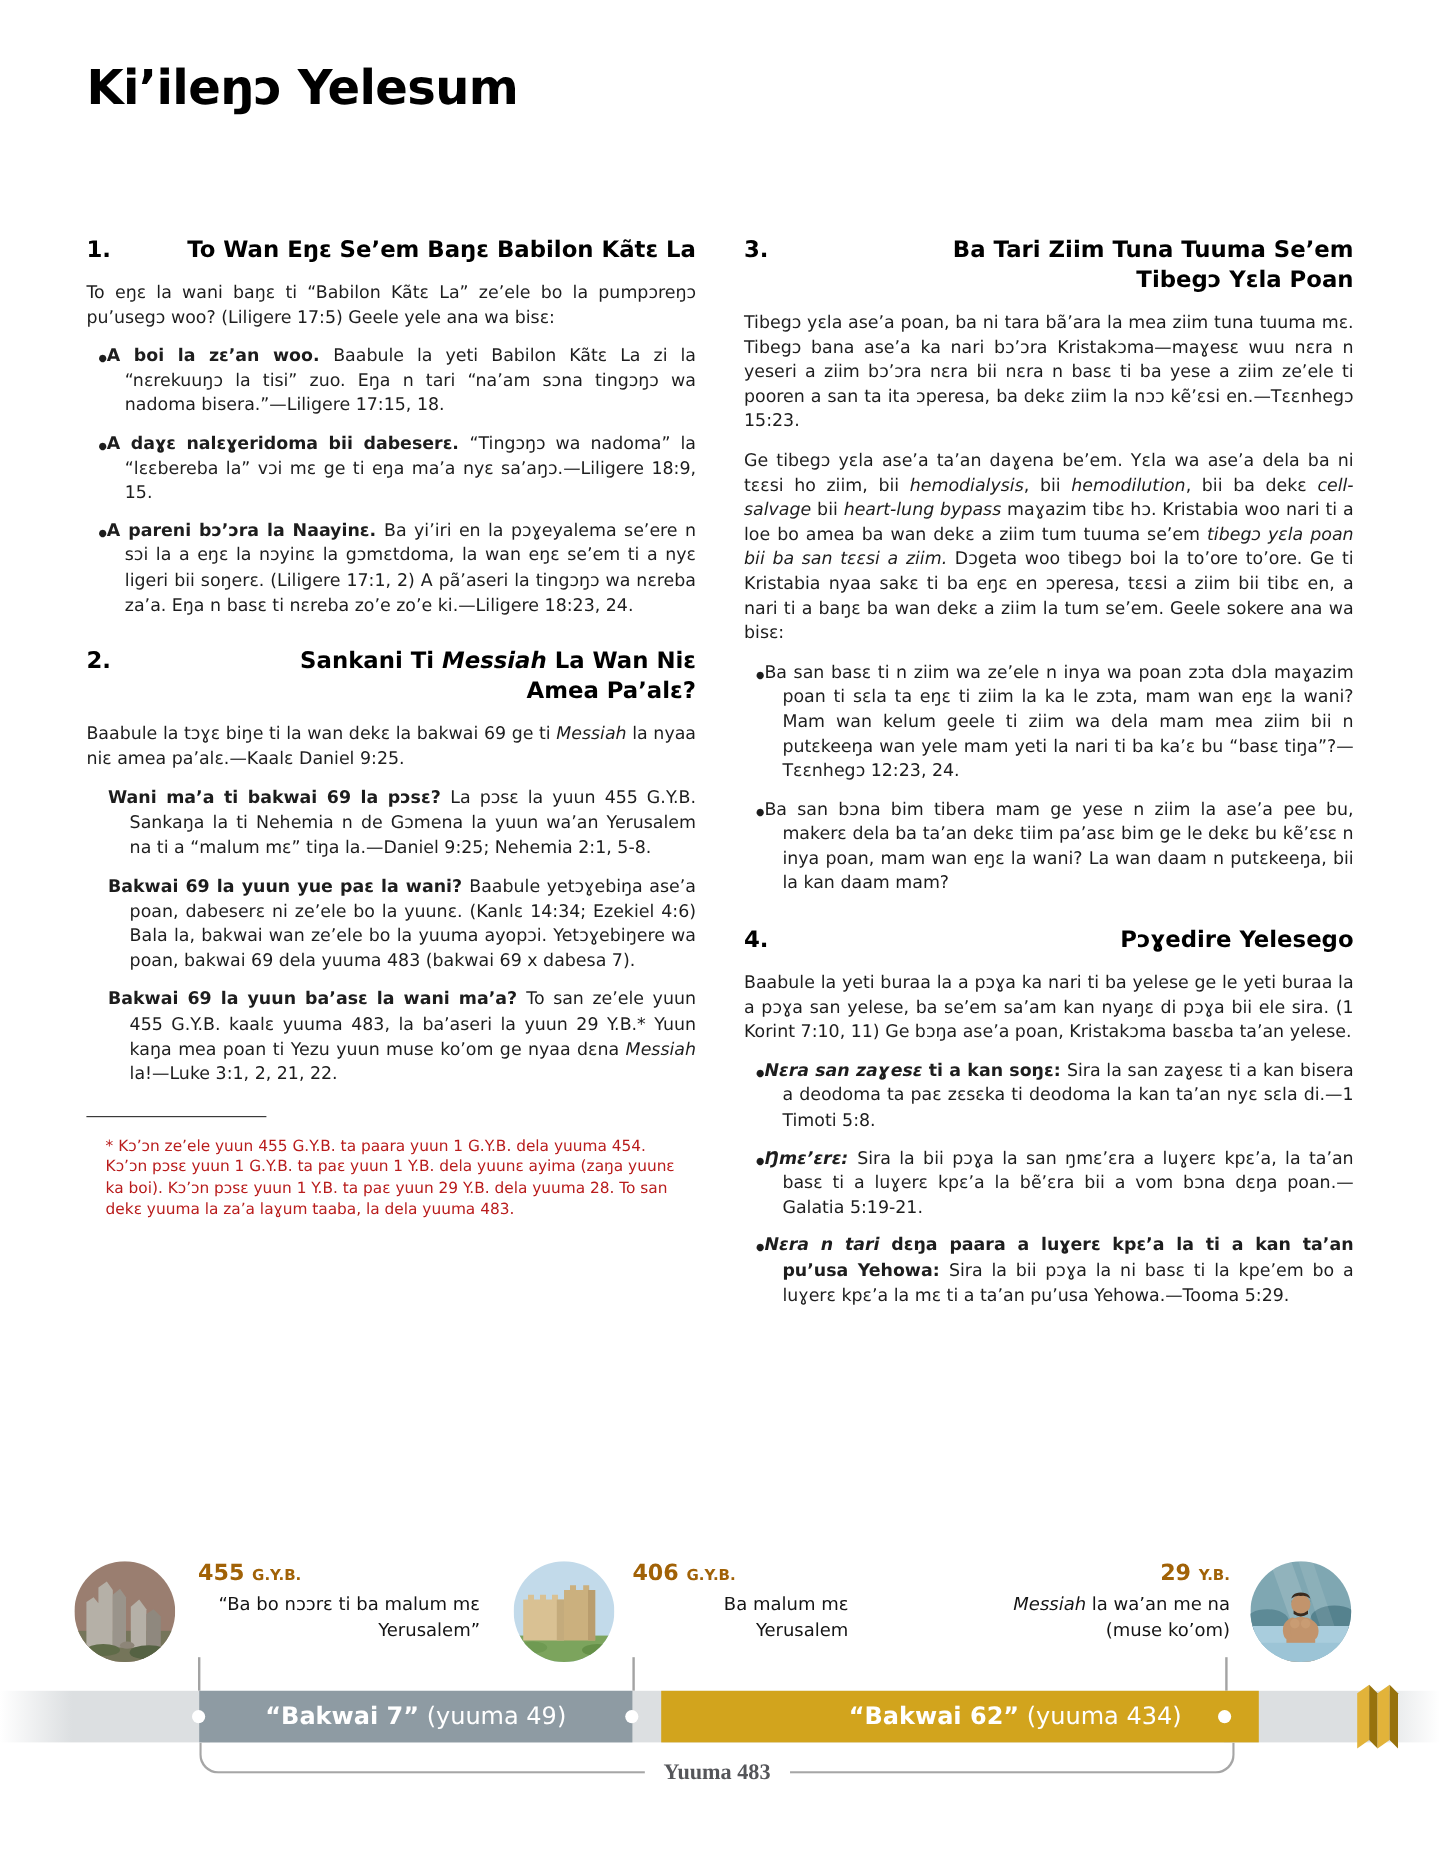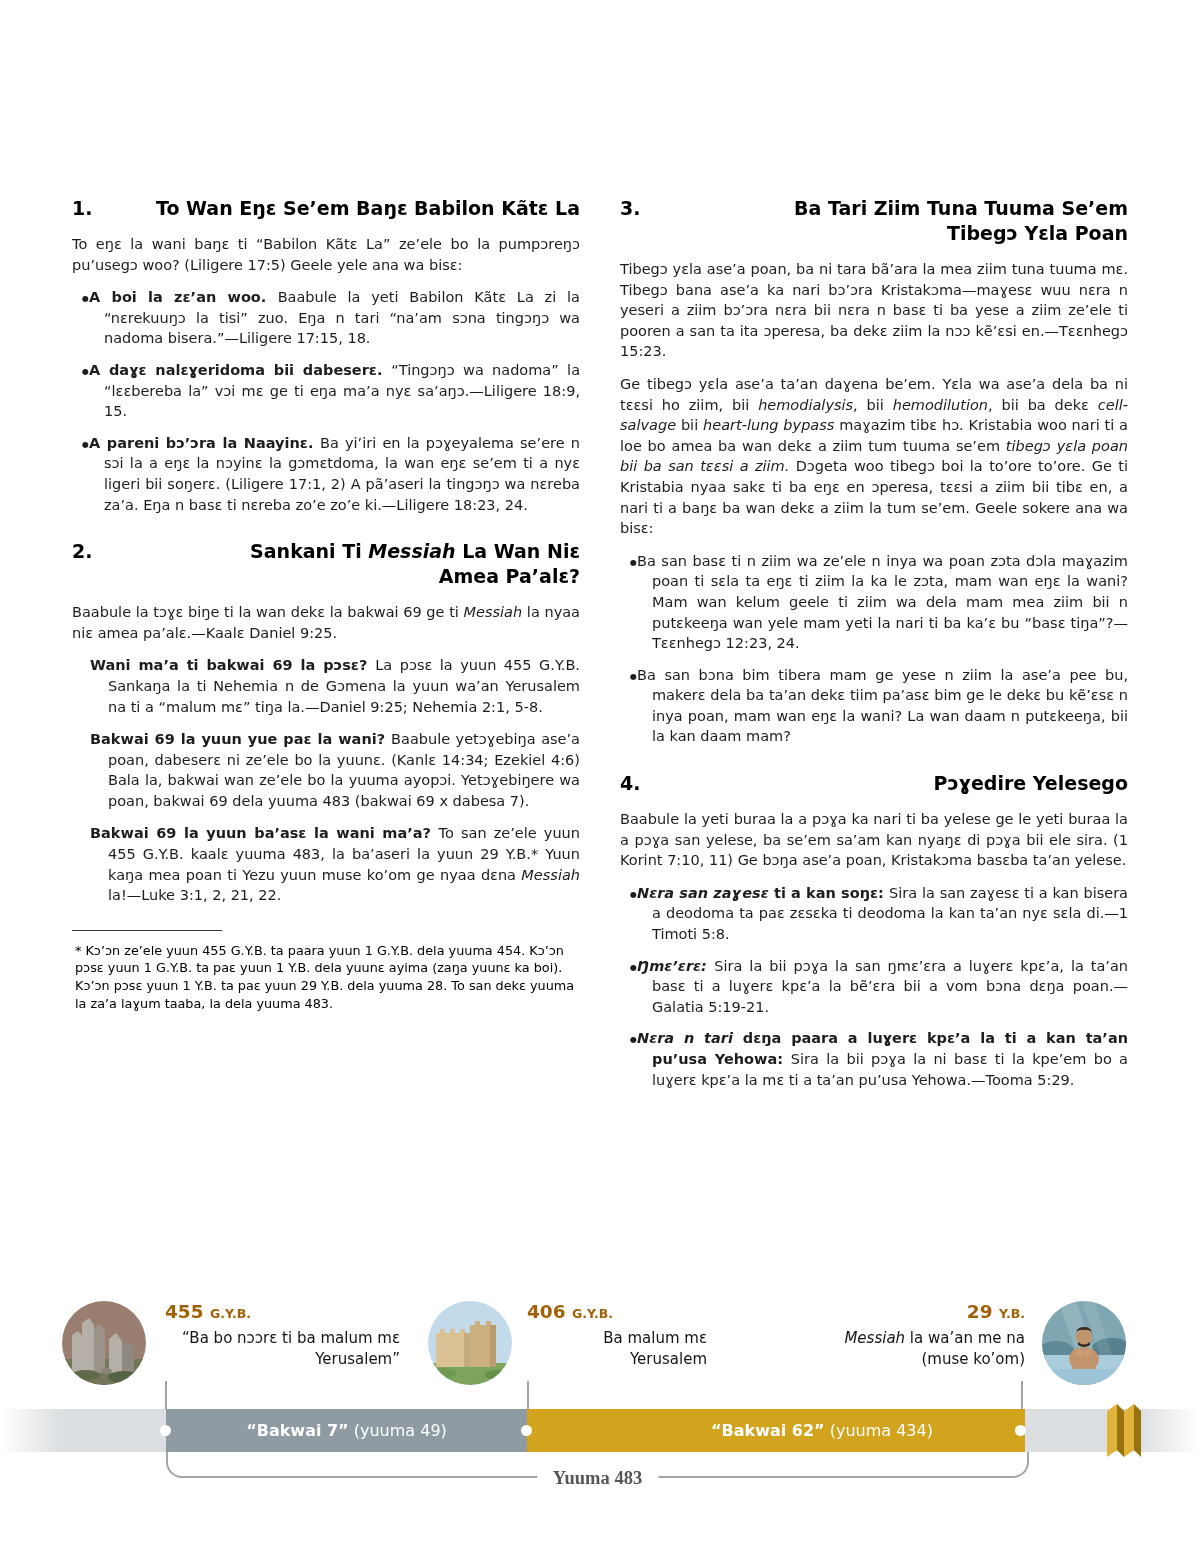--- a/index.html
+++ b/index.html
@@ -16,61 +16,62 @@
   .body{font-size:14.5px;line-height:20.6px;margin:0 0 12px 0;text-align:justify;}
   .qpara{padding-left:36px;text-indent:-18px;}
   .bullets{list-style:none;margin:0 0 12px 0;padding:0;}
   .bullets li{position:relative;padding-left:32px;text-indent:-15px;margin:0 0 11px 0;
               font-size:14.5px;line-height:20.6px;text-align:justify;}
   .bullets li::before{content:"●";position:absolute;left:10px;top:2px;font-size:8px;text-indent:0;color:#1d1d1d;}
   .seg-b{font-weight:700;}
   .seg-i{font-style:italic;}
   .seg-bi{font-weight:700;font-style:italic;}
   .footnote-rule{width:150px;border:none;border-top:1.5px solid #3a3a3a;margin:24px 0 11px 0;}
-  .footnote{font-size:12.8px;line-height:17.6px;margin:3px;text-align:left;color:#000000;}
+  .footnote{font-size:12.8px;line-height:17.6px;margin:16px;text-align:left;color:#b91c1c;}
 
   
   .tl{position:absolute;left:0;top:1280px;width:1200px;height:263px;}
   .tl-img{position:absolute;width:84px;height:84px;top:21px;}
   .img1{left:62px;}
   .img2{left:428px;}
   .img3{left:1042px;}
   .tl-text{position:absolute;top:20px;}
   .tl-text-1{left:165px;width:235px;}
   .tl-text-2{left:527px;width:180px;}
   .tl-text-3{right:175px;width:215px;text-align:right;}
   .tl-year{font-weight:700;font-size:18.5px;line-height:24px;color:#a16207;margin-bottom:2px;}
   .tl-year .era{font-size:12.5px;}
   .tl-cap{font-size:15px;line-height:20.5px;color:#141414;text-align:right;}
   .tl-tick{position:absolute;top:101px;height:28px;width:2px;background:#a3a3a3;}
   .tick1{left:165px;}
   .tick2{left:527px;}
   .tick3{left:1021px;}
   .tl-band{position:absolute;left:0;top:129px;width:1200px;height:43px;
            background:linear-gradient(90deg,#ffffff 0%,#dcdfe1 5%,#dcdfe1 95%,#ffffff 100%);}
-  .tl-seg{position:absolute;top:0;height:43px;line-height:43px;color:#fff;font-size:16px;text-align:center;white-space:nowrap;}
+  .tl-seg{position:absolute;top:0;height:43px;line-height:43px;color:#fff;font-size:20px;text-align:center;white-space:nowrap;}
   .seg-gray{left:166px;width:361px;background:#8e9ba3;}
-  .seg-gold{left:527px;width:498px;background:#d2a41d;}
+  .seg-gold{left:551px;width:498px;background:#d2a41d;}
   .seg-gold .tl-seg-label{display:block;padding-left:92px;}
   .tl-seg-label b{font-weight:700;}
   .tl-dot{position:absolute;top:16px;width:11px;height:11px;border-radius:50%;background:#fff;z-index:3;}
   .dot1{left:160px;}
   .dot2{left:521px;}
   .dot3{left:1015px;}
   .tl-fold{position:absolute;left:578px;top:-6px;width:42px;height:55px;z-index:2;}
   .tl-bracket{position:absolute;left:166px;top:172px;width:859px;height:24px;
               border:2px solid #a6a6a6;border-top:none;border-radius:0 0 16px 16px;font-family:Liberation Serif, serif;}
   .tl-total{position:absolute;left:50%;bottom:-2px;transform:translate(-50%,50%);
             background:#fff;padding:0 16px;font-weight:700;font-size:18.5px;color:#55565a;white-space:nowrap;}
 </style>
 </head>
 <body>
 
 <div class="page">
 
+  <h1>Ki’ileŋɔ Yelesum</h1>
 
   <div class="col col-left">
 
     <section>
       <h2 class="sec-h">
         <span class="sec-num">1.</span>
         <span class="sec-title"><span>To Wan Eŋɛ Se’em Baŋɛ Babilon Kãtɛ La</span></span>
       </h2>
       <p class="body"><span>To eŋɛ la wani baŋɛ ti “Babilon Kãtɛ La” ze’ele bo la pumpɔreŋɔ pu’usegɔ woo? (Liligere 17:5) Geele yele ana wa bisɛ:</span></p>
       <ul class="bullets">

